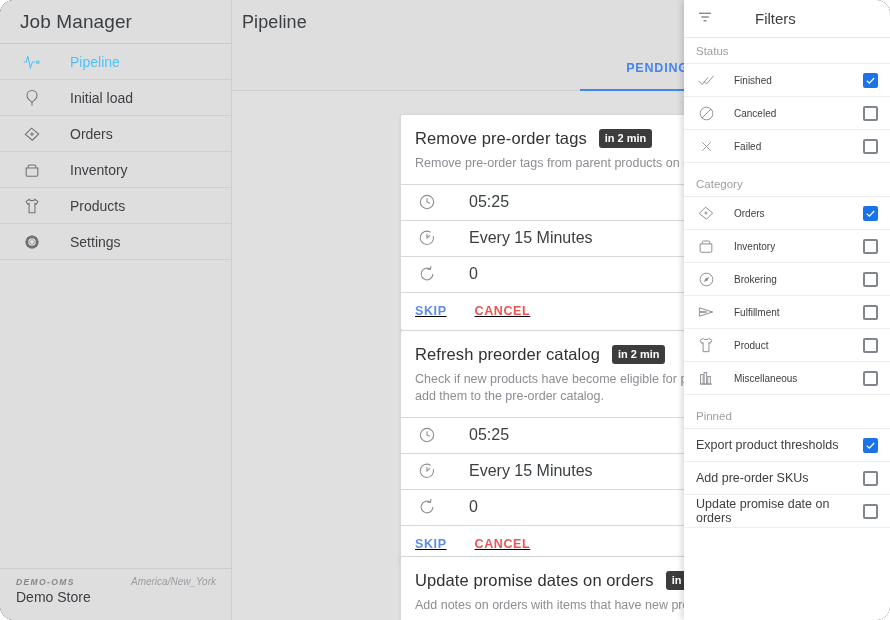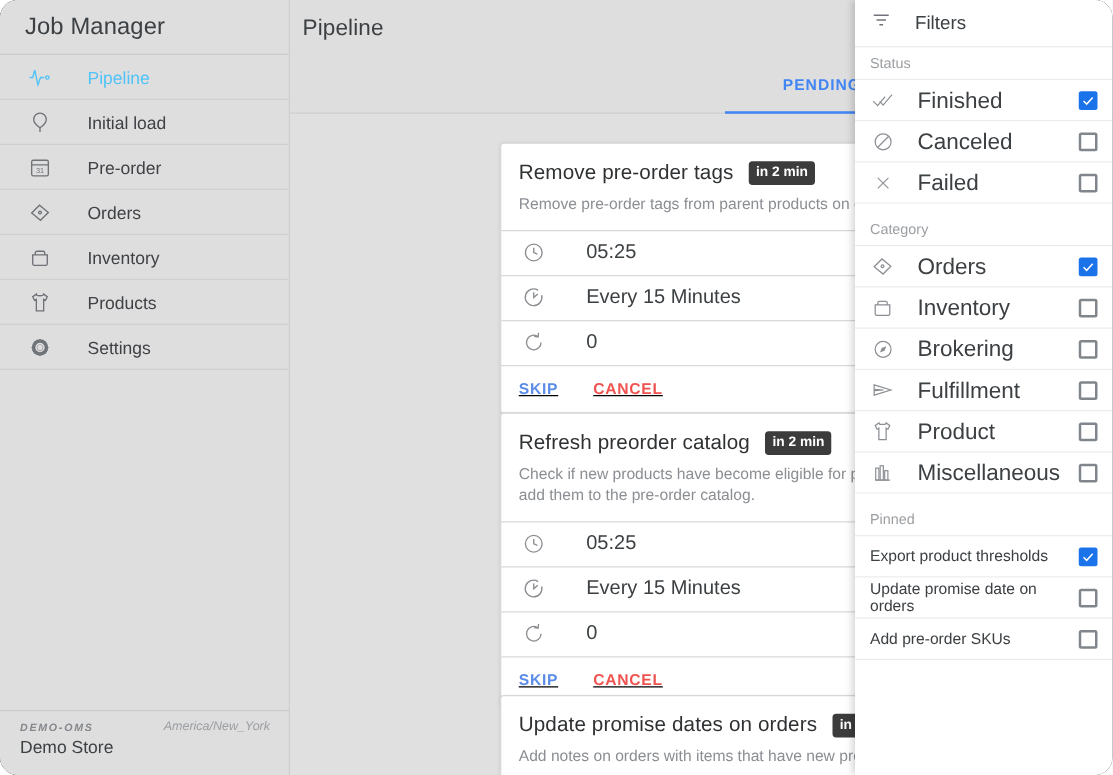--- a/index.html
+++ b/index.html
@@ -196,20 +196,21 @@
     box-shadow: -2px 0 6px rgba(0,0,0,.16);
     border-top-right-radius: 14px;
     border-bottom-right-radius: 14px;
     overflow: hidden;
   }
   #filters-header {
     height: 38px;
     display: flex; align-items: center;
     padding: 0 12px;
     border-bottom: 1px solid #e6e6e6;
+    gap: 23px;
   }
   #filters-header svg { stroke: #70737a; stroke-width: 1.6; margin-right: 18px; }
   #filters-title { font-size: 15px; color: #3c4043; }
 
   .f-section-label {
     height: 26px; display: flex; align-items: center;
     padding: 0 12px; font-size: 11.5px; color: #9b9ea2;
     border-bottom: 1px solid #ececec;
     background: #fff;
   }
@@ -219,21 +220,21 @@
     padding: 0 12px;
     border-bottom: 1px solid #ededed;
     cursor: pointer;
   }
   .f-ico {
     width: 20px; height: 20px; margin-right: 18px;
     display: flex; align-items: center; justify-content: center;
     flex: 0 0 auto;
   }
   .f-ico svg { stroke: #8b8e93; fill: none; stroke-width: 1.2; }
-  .f-label { font-size: 18px; color: #3c4043; flex: 1 1 auto; }
+  .f-label { font-size: 10px; color: #3c4043; flex: 1 1 auto; }
   .f-label.pinned { font-size: 12.5px; }
   .cb {
     width: 15px; height: 15px; flex: 0 0 auto;
     border: 2px solid #80868b; border-radius: 2px;
     background: #fff;
   }
   .cb.checked {
     background: #1a73e8; border-color: #1a73e8;
     display: flex; align-items: center; justify-content: center;
   }
@@ -260,30 +261,20 @@
             <span class="nav-label">Pipeline</span>
           </div>
           <div class="nav-item">
             <span class="nav-ico">
               <svg width="20" height="20" viewBox="0 0 24 24" fill="none">
                 <path d="M12 3 C8.5 3 6 5.6 6 9 C6 12 9 15 12 17 C15 15 18 12 18 9 C18 5.6 15.5 3 12 3 Z"></path>
                 <line x1="12" y1="17" x2="12" y2="21"></line>
               </svg>
             </span>
             <span class="nav-label">Initial load</span>
-          </div>
-          <div class="nav-item">
-            <span class="nav-ico">
-              <svg width="20" height="20" viewBox="0 0 24 24" fill="none">
-                <rect x="4" y="5" width="16" height="15" rx="1.5"></rect>
-                <line x1="4" y1="9.5" x2="20" y2="9.5"></line>
-                <text x="12" y="17.5" font-size="7" fill="#6f7276" stroke="none" text-anchor="middle" font-family="Liberation Sans">31</text>
-              </svg>
-            </span>
-            <span class="nav-label">Pre-order</span>
           </div>
           <div class="nav-item">
             <span class="nav-ico">
               <svg width="20" height="20" viewBox="0 0 24 24" fill="none">
                 <path d="M4 12.5 L11.5 5 L20 12 L12.5 19.5 Z"></path>
                 <circle cx="12" cy="12" r="1.3"></circle>
               </svg>
             </span>
             <span class="nav-label">Orders</span>
           </div>
@@ -549,24 +540,24 @@
           <div class="f-section-label">Pinned</div>
           <div class="f-row">
             <span class="f-label pinned">Export product thresholds</span>
             <span class="cb checked">
               <svg width="11" height="11" viewBox="0 0 24 24" fill="none">
                 <polyline points="4,12.5 9.5,18 20,6.5"></polyline>
               </svg>
             </span>
           </div>
           <div class="f-row">
+            <span class="f-label pinned">Add pre-order SKUs</span>
+            <span class="cb"></span>
+          </div>
+          <div class="f-row">
             <span class="f-label pinned">Update promise date on orders</span>
-            <span class="cb"></span>
-          </div>
-          <div class="f-row">
-            <span class="f-label pinned">Add pre-order SKUs</span>
             <span class="cb"></span>
           </div>
         </div>
     </div>
 
   </div>
 </div>
 
 </body></html>

